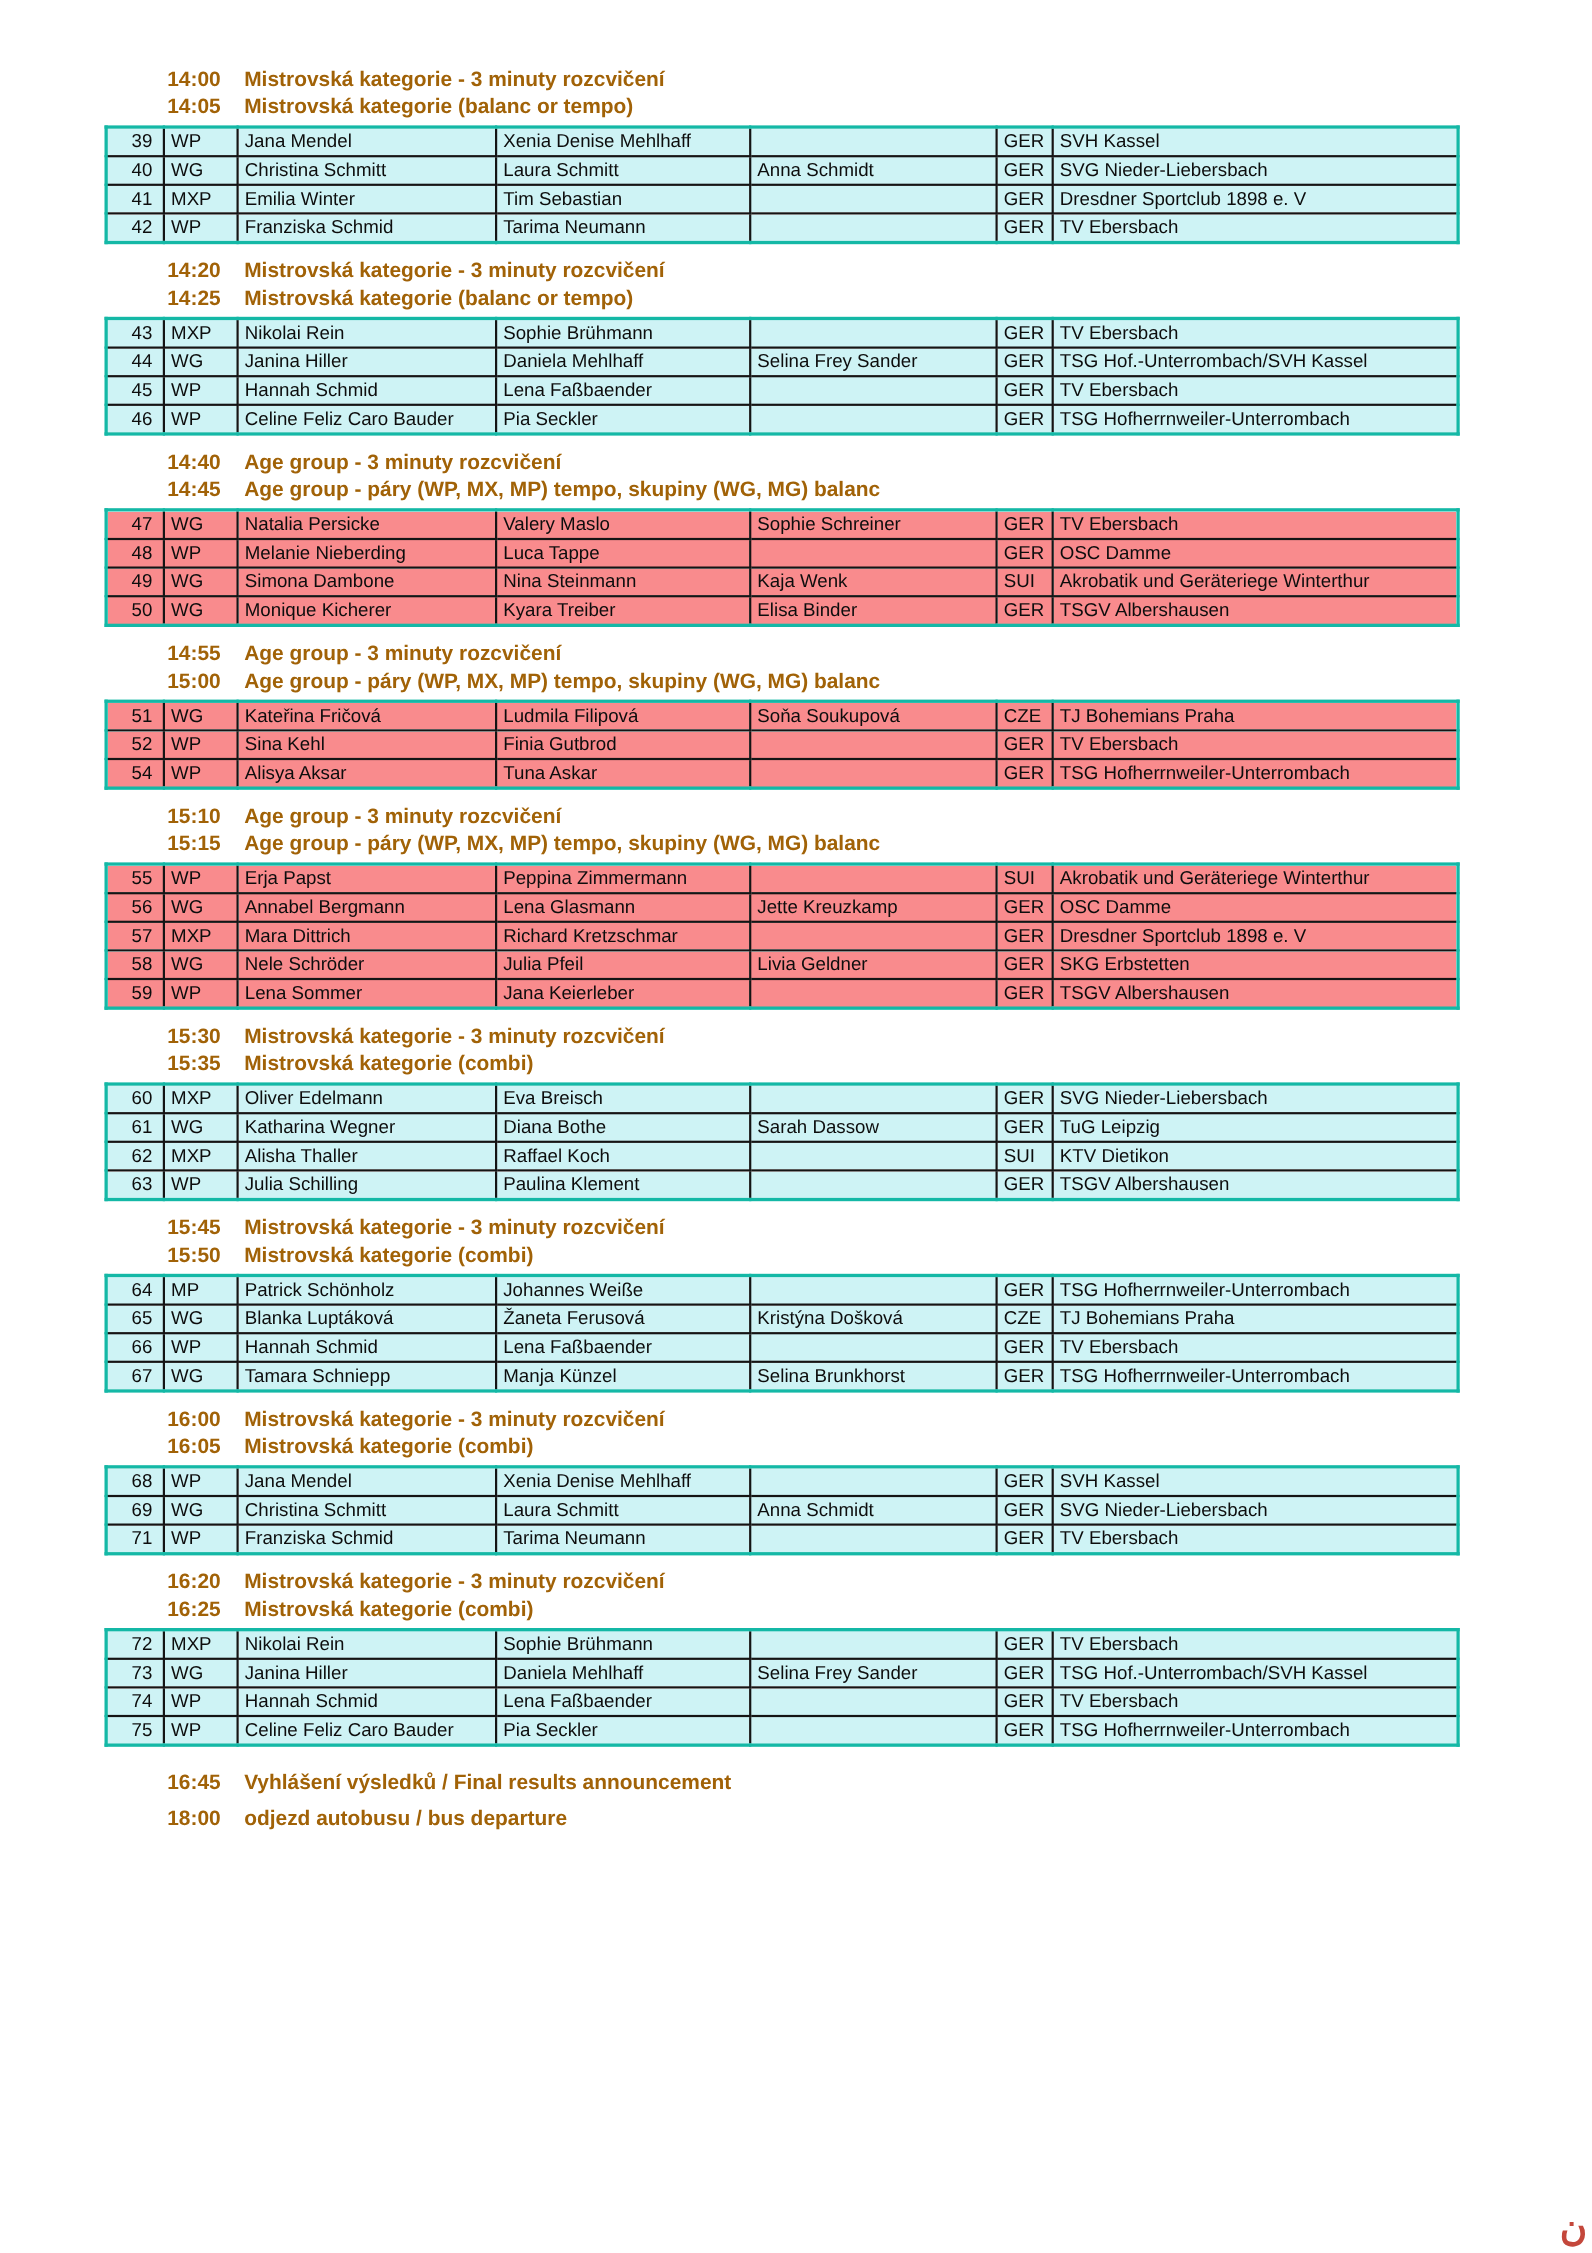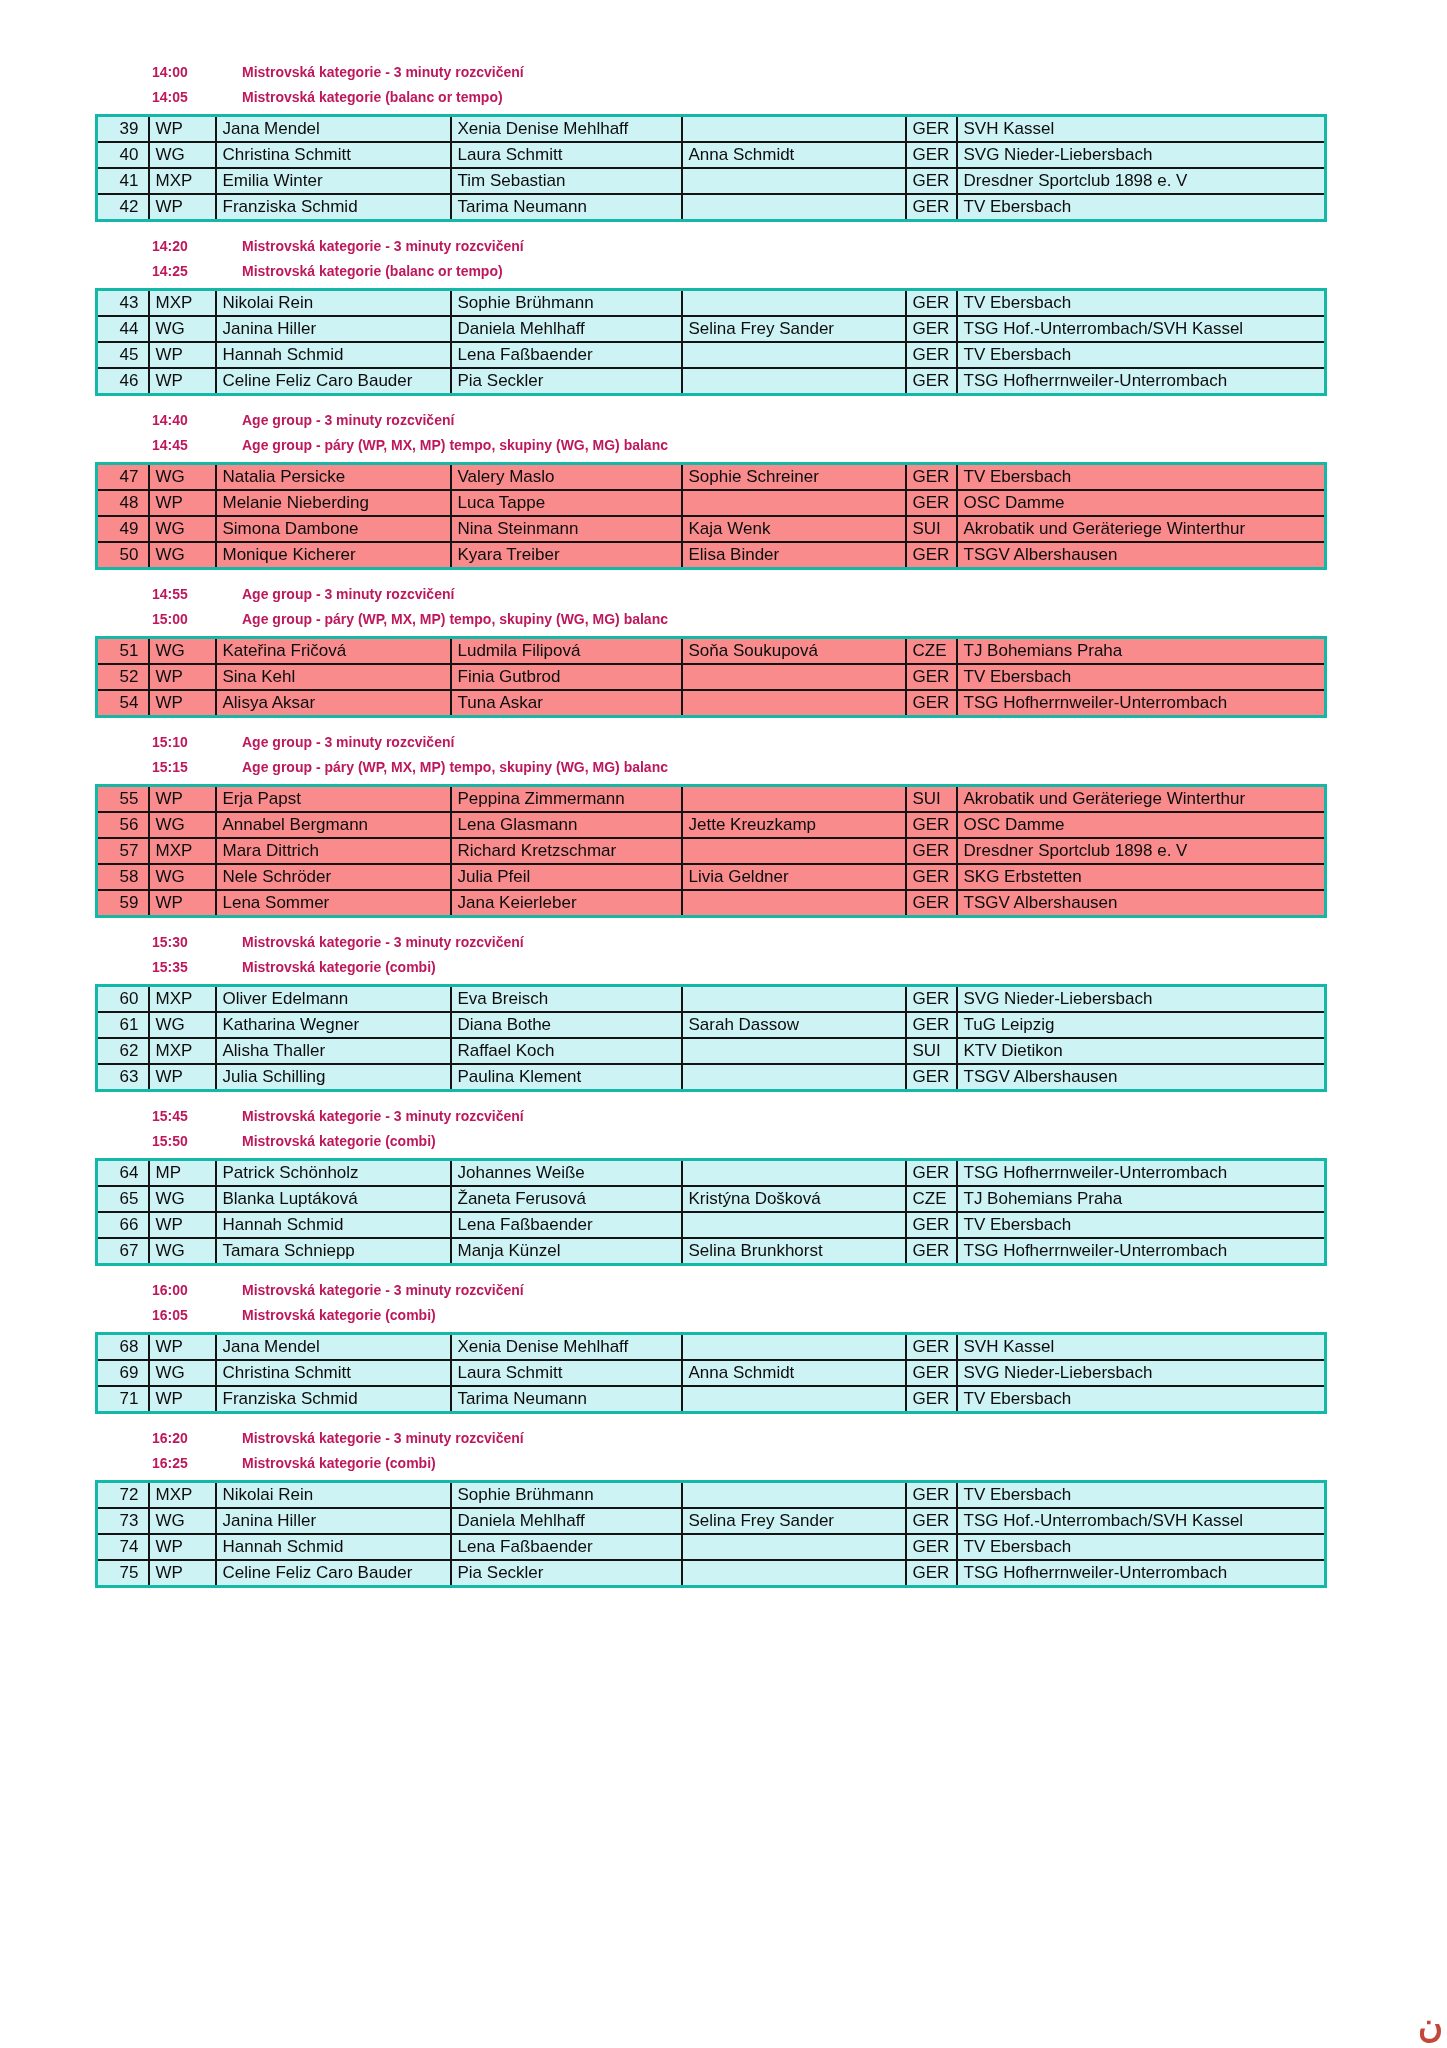--- a/index.html
+++ b/index.html
@@ -2,21 +2,21 @@
 <html style="--cyan: #CEF3F5; --red: #F98B8D; --mark: #C4473B;"><head>
 <meta charset="utf-8">
 <style>
   html,body{margin:0;padding:0;}
   body{
     width:1447px;height:2048px;position:relative;background:#ffffff;
     font-family:"Liberation Sans",sans-serif;color:#111;overflow:hidden;
   }
   .content{position:absolute;top:60px;left:95px;width:1235px;}
   .block{margin-bottom:12px;}
-  .hdr-line{display:flex;font-weight:bold;font-size:14px;line-height:25px;color:#be185d;gap:20px;}
+  .hdr-line{display:flex;font-weight:bold;font-size:19px;line-height:25px;color:#a16207;}
   .hdr-time{margin-left:57px;width:70px;flex:0 0 70px;}
   .hdr-label{white-space:nowrap;}
   table{border-collapse:collapse;table-layout:fixed;width:1229px;margin-top:4px;
         border:3px solid #14b8a6;}
   td{border:2px solid #141414;height:24px;font-size:17px;padding:0 6px;
      overflow:hidden;white-space:nowrap;vertical-align:middle;color:#0d0d0d;}
   td.c-num{text-align:right;padding-right:9px;}
   tr.cyan td{background:var(--cyan,#CEF3F5);}
   tr.red td{background:var(--red,#F98B8D);}
   .footer{margin-top:20px;}
@@ -600,15 +600,25 @@
     <td class="c-name2">Pia Seckler</td>
     <td class="c-name3"></td>
     <td class="c-country">GER</td>
     <td class="c-club">TSG Hofherrnweiler-Unterrombach</td>
   </tr>
 </tbody>
     </table>
   </div>
 </div>
 
+  <div class="footer">
+    <div class="hdr-line">
+      <span class="hdr-time">16:45</span>
+      <span class="hdr-label">Vyhlášení výsledků / Final results announcement</span>
+    </div>
+    <div class="hdr-line">
+      <span class="hdr-time">18:00</span>
+      <span class="hdr-label">odjezd autobusu / bus departure</span>
+    </div>
+  </div>
 </div>
 
 <div class="watermark">ن</div>
 
 </body></html>

